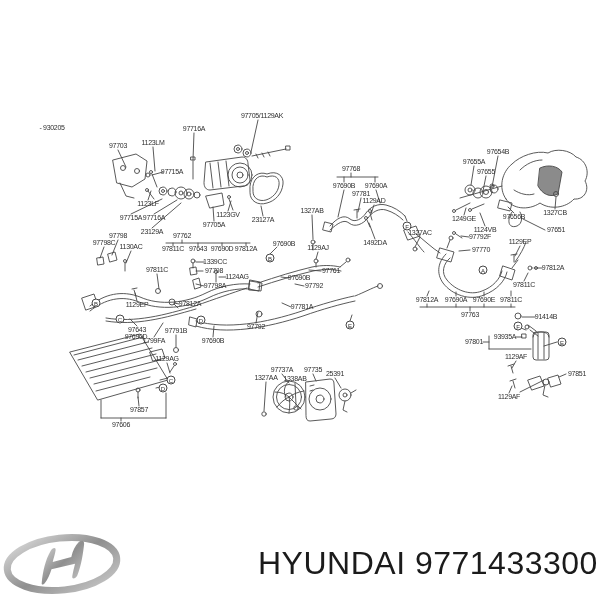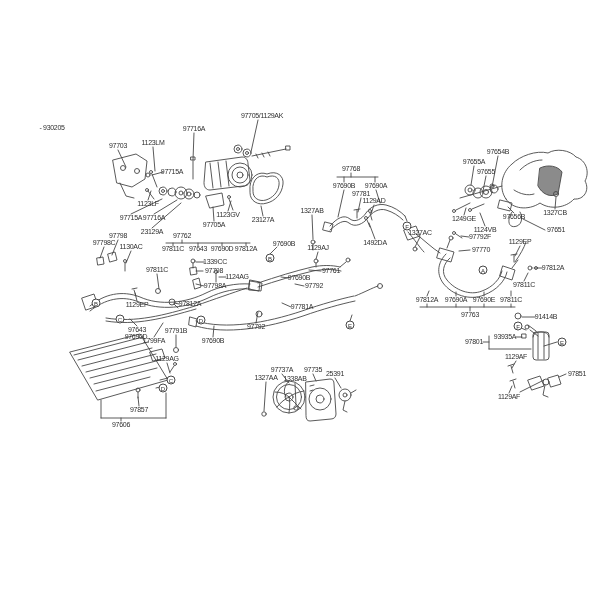--- a/index.html
+++ b/index.html
@@ -311,13 +311,29 @@
       <span class="connector" style="left: 120px; top: 319px;">C</span>
       <span class="connector" style="left: 201px; top: 320px;">D</span>
       <span class="connector" style="left: 270px; top: 258px;">B</span>
       <span class="connector" style="left: 350px; top: 325px;">E</span>
       <span class="connector" style="left: 171px; top: 380px;">C</span>
       <span class="connector" style="left: 163px; top: 388px;">D</span>
       <span class="connector" style="left: 518px; top: 326px;">F</span>
       <span class="connector" style="left: 562px; top: 342px;">E</span>
     </div>
 
+  <div id="footer">
+    <svg id="logo" width="120" height="64" viewBox="0 0 120 64">
+      <defs>
+        <linearGradient id="silver" x1="0" y1="0" x2="1" y2="1">
+          <stop offset="0" stop-color="#dcdcdc"></stop>
+          <stop offset="0.5" stop-color="#8f8f8f"></stop>
+          <stop offset="1" stop-color="#c9c9c9"></stop>
+        </linearGradient>
+      </defs>
+      <g transform="rotate(-6 60 32)">
+        <ellipse cx="60" cy="32" rx="55" ry="26" fill="none" stroke="url(#silver)" stroke-width="7"></ellipse>
+        <path d="M38,48C40,38 44,26 50,18C52,15 56,14 55,18C54,22 52,26 51,29L70,26C72,20 75,15 79,12C82,10 85,11 84,15C82,24 79,36 74,45C72,48 68,49 69,45C70,41 72,36 73,33L49,36C47,41 44,46 41,49C39,51 37,51 38,48Z" fill="url(#silver)" stroke="none"></path>
+      </g>
+    </svg>
+    <div id="footer-text">HYUNDAI 9771433300</div>
+  </div>
 </div>
 
 </body></html>

